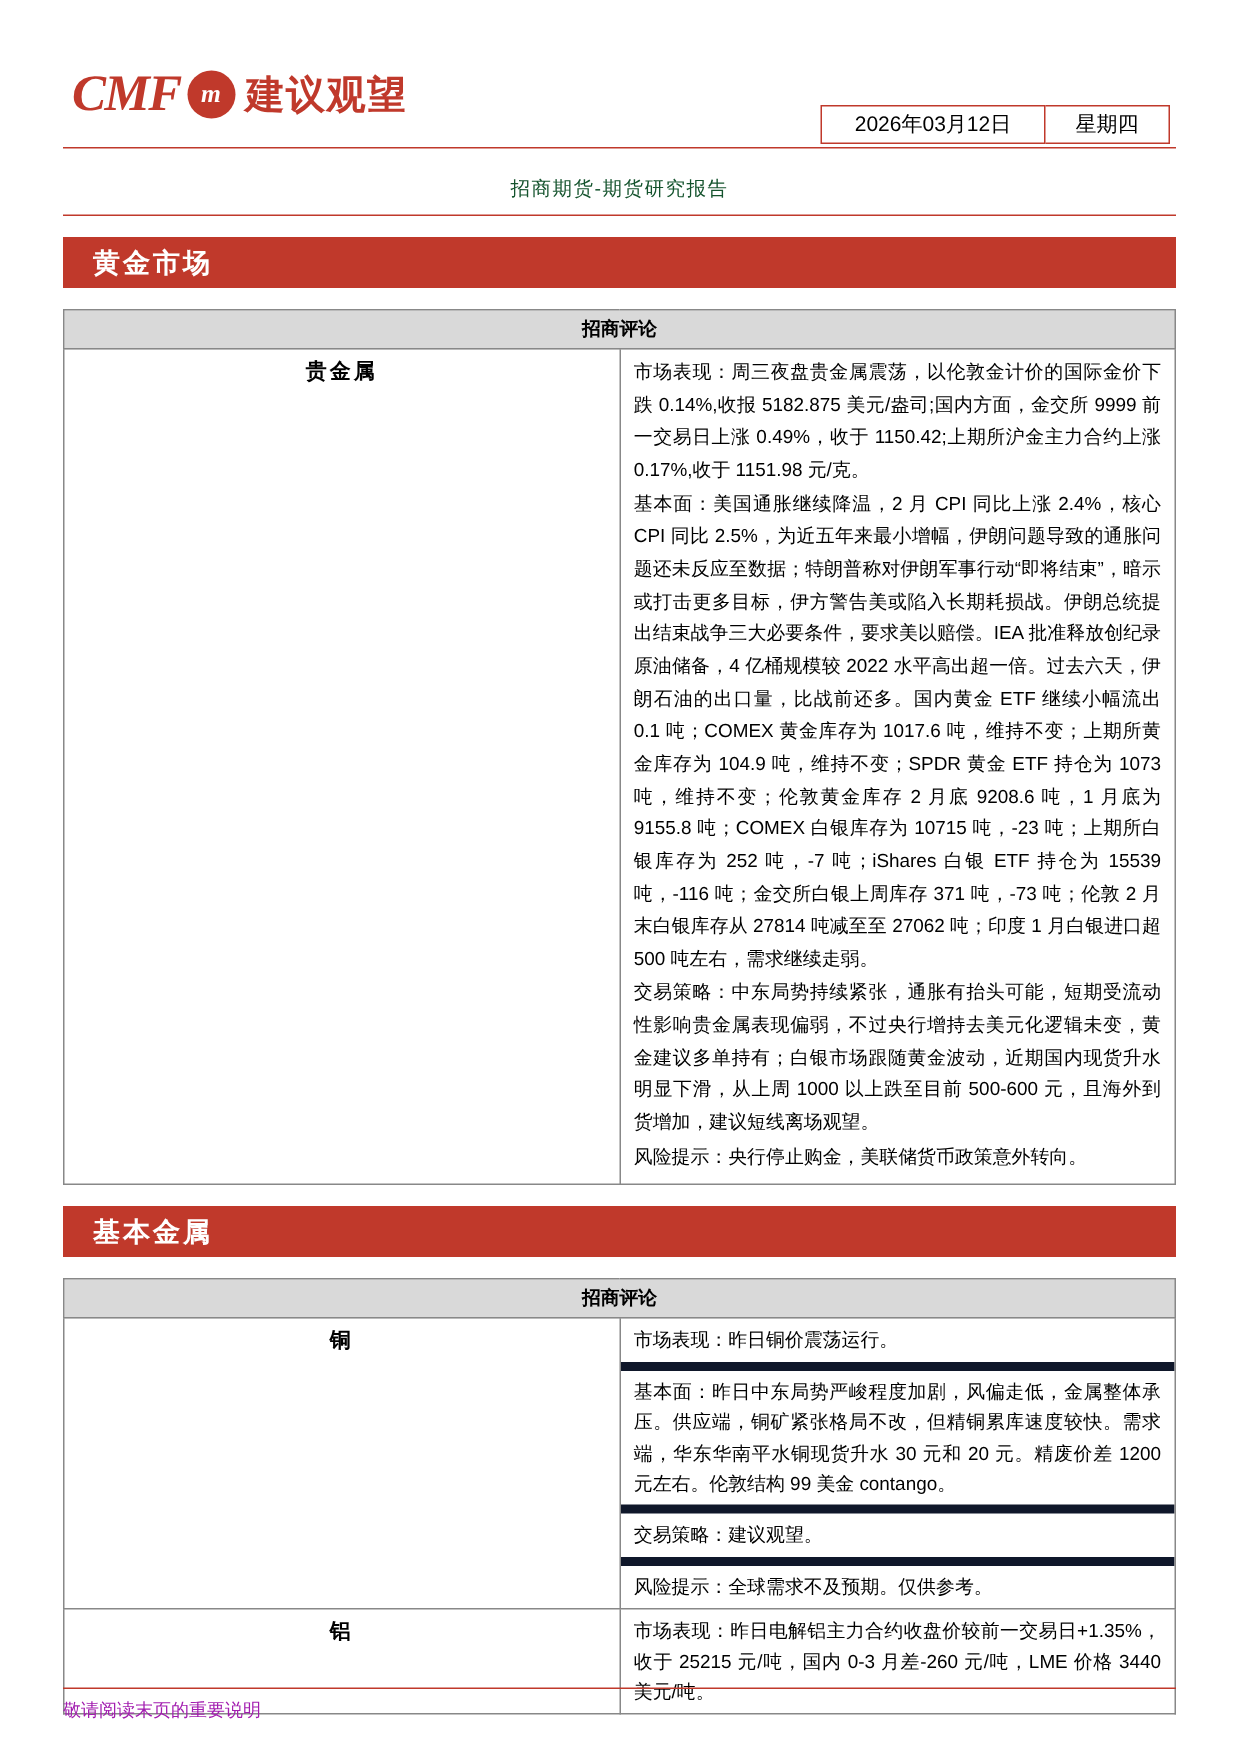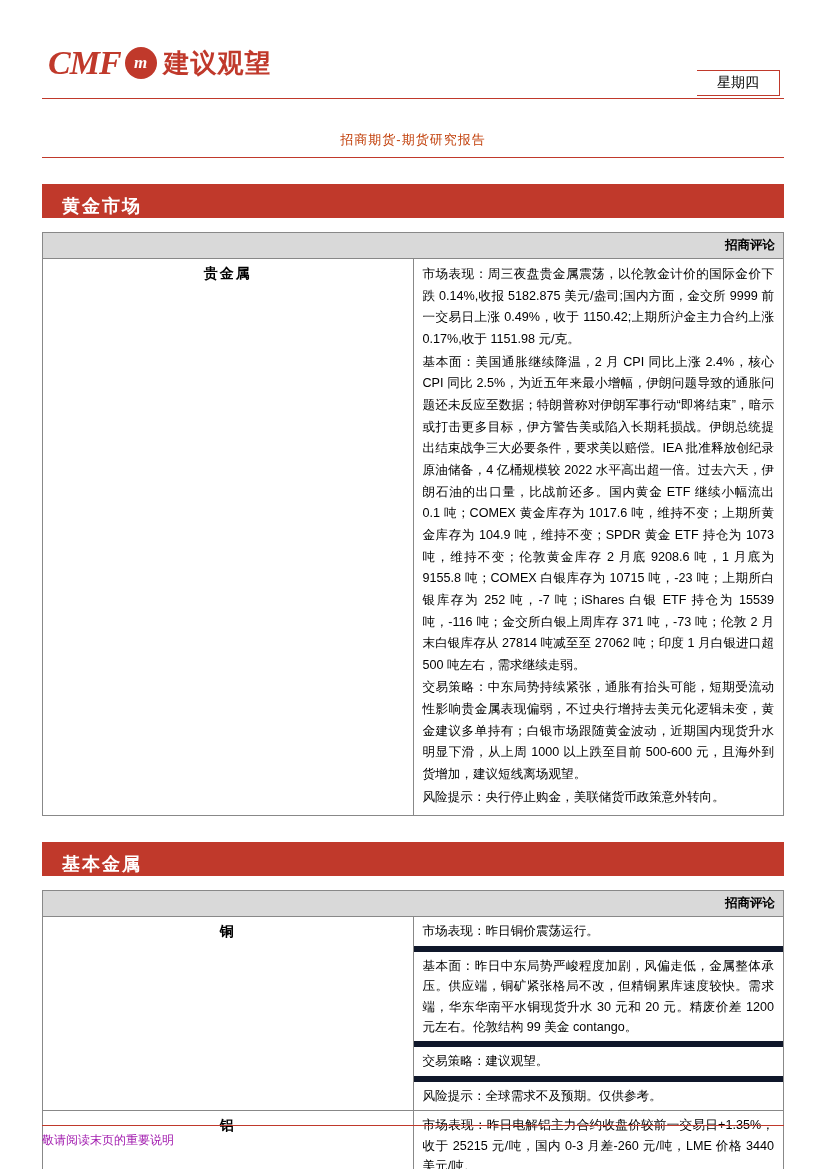--- a/index.html
+++ b/index.html
@@ -99,33 +99,32 @@
     border-bottom: 1px solid #c0392b;
   }
   .doc-title {
     font-family: "Liberation Serif", serif;
     font-size: 30px;
     font-weight: bold;
     color: #c0392b;
     letter-spacing: 4px;
   }
   .doc-sub {
+    font-size: 13px;
+    color: #14532d;
+    letter-spacing: 1px;
+  }
+
+  
+  .section-bar {
     margin-top: 14px;
-    font-size: 13px;
-    color: #c2410c;
-    letter-spacing: 1px;
-  }
-
-  
-  .section-bar {
-    margin-top: 26px;
     height: 34px;
     background: #c0392b;
     display: flex;
-    align-items: flex-end;
+    align-items: center;
     padding-left: 20px;
   }
   .section-bar span {
     color: #fff;
     font-size: 18px;
     font-weight: bold;
     letter-spacing: 2px;
   }
 
   
@@ -138,21 +137,21 @@
   }
   .tbl td, .tbl th {
     border: 1px solid #888;
     vertical-align: top;
   }
   .tbl .head {
     background: #d9d9d9;
     font-size: 12.5px;
     font-weight: bold;
     padding: 4px 8px;
-    text-align: right;
+    text-align: center;
   }
   .rowlabel {
     width: 34px;
     text-align: center;
     vertical-align: middle;
     font-size: 14px;
     font-weight: bold;
     letter-spacing: 2px;
     line-height: 1.5;
     padding: 4px 2px;
@@ -200,20 +199,21 @@
 
 <div class="page">
 
   <div class="header">
     <div class="logo">
       <span class="logo-cmf">CMF</span>
       <span class="logo-mark">m</span>
       <span class="logo-cn">建议观望</span>
     </div>
     <div class="date-box">
+      <div class="cell date">2026年03月12日</div>
       <div class="cell weekday">星期四</div>
     </div>
   </div>
 
   <div class="title-zone">
     <div class="doc-sub">招商期货-期货研究报告</div>
   </div>
 
   <div class="section-bar">
     <span>黄金市场</span>

